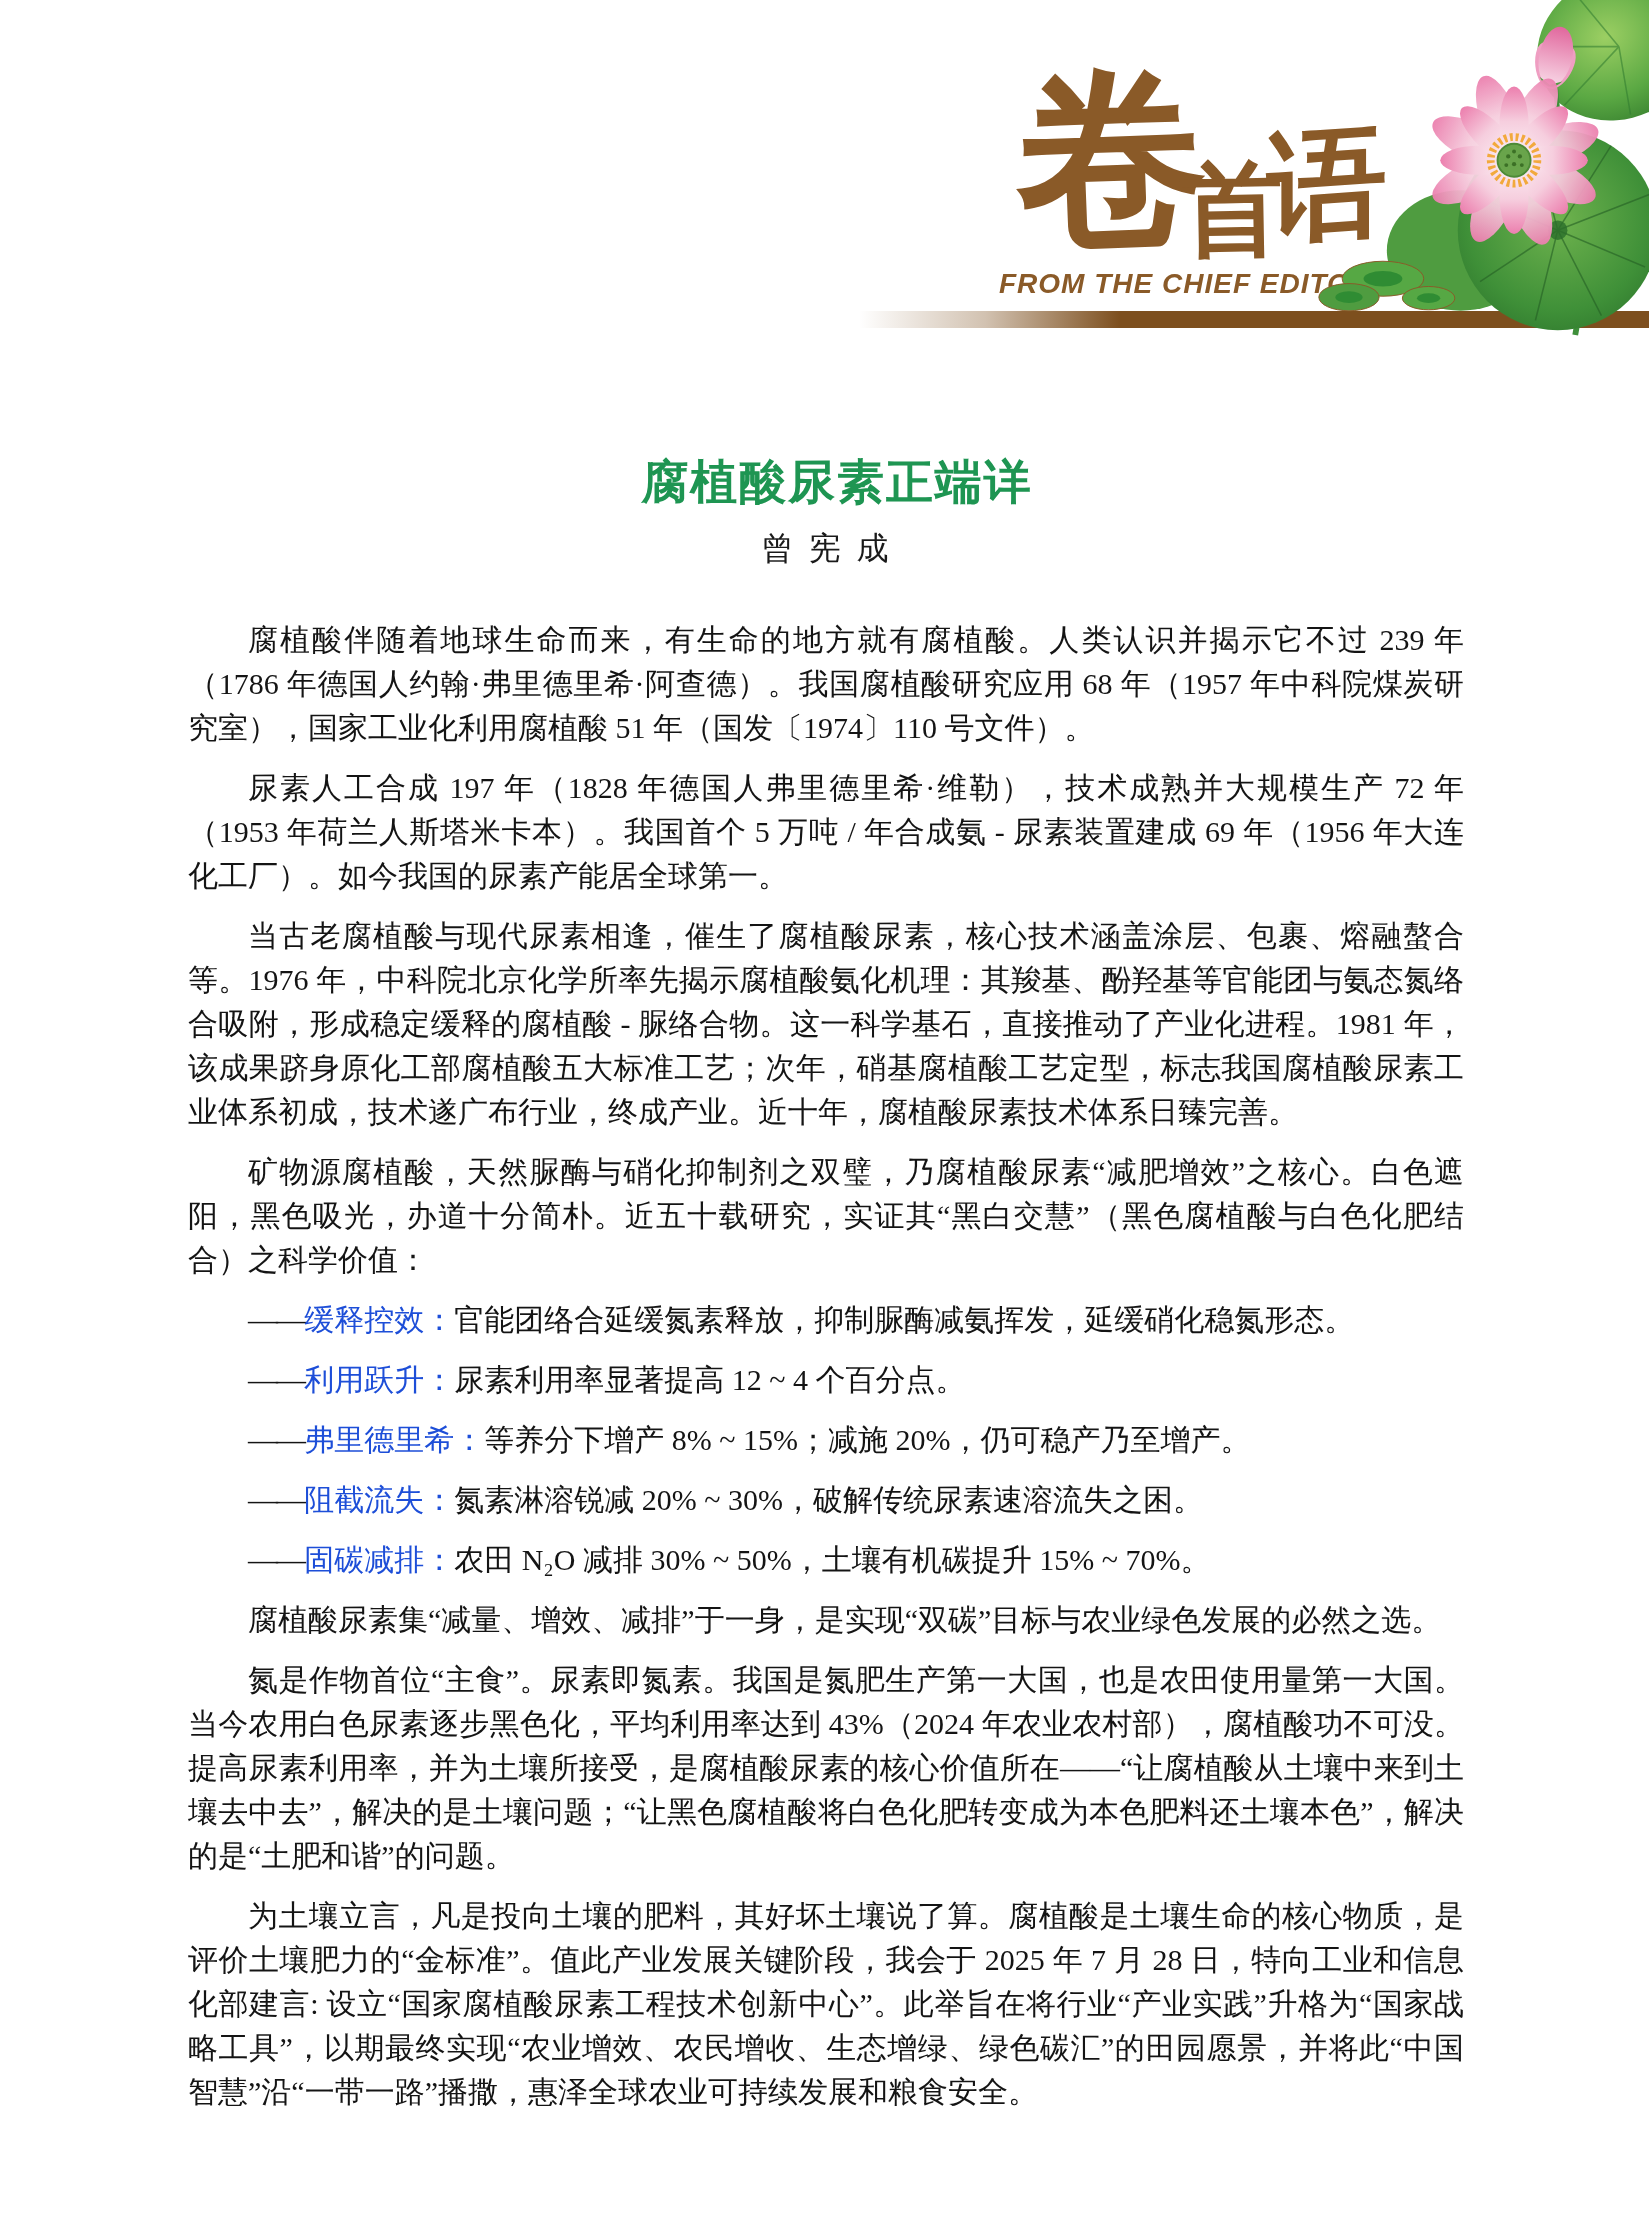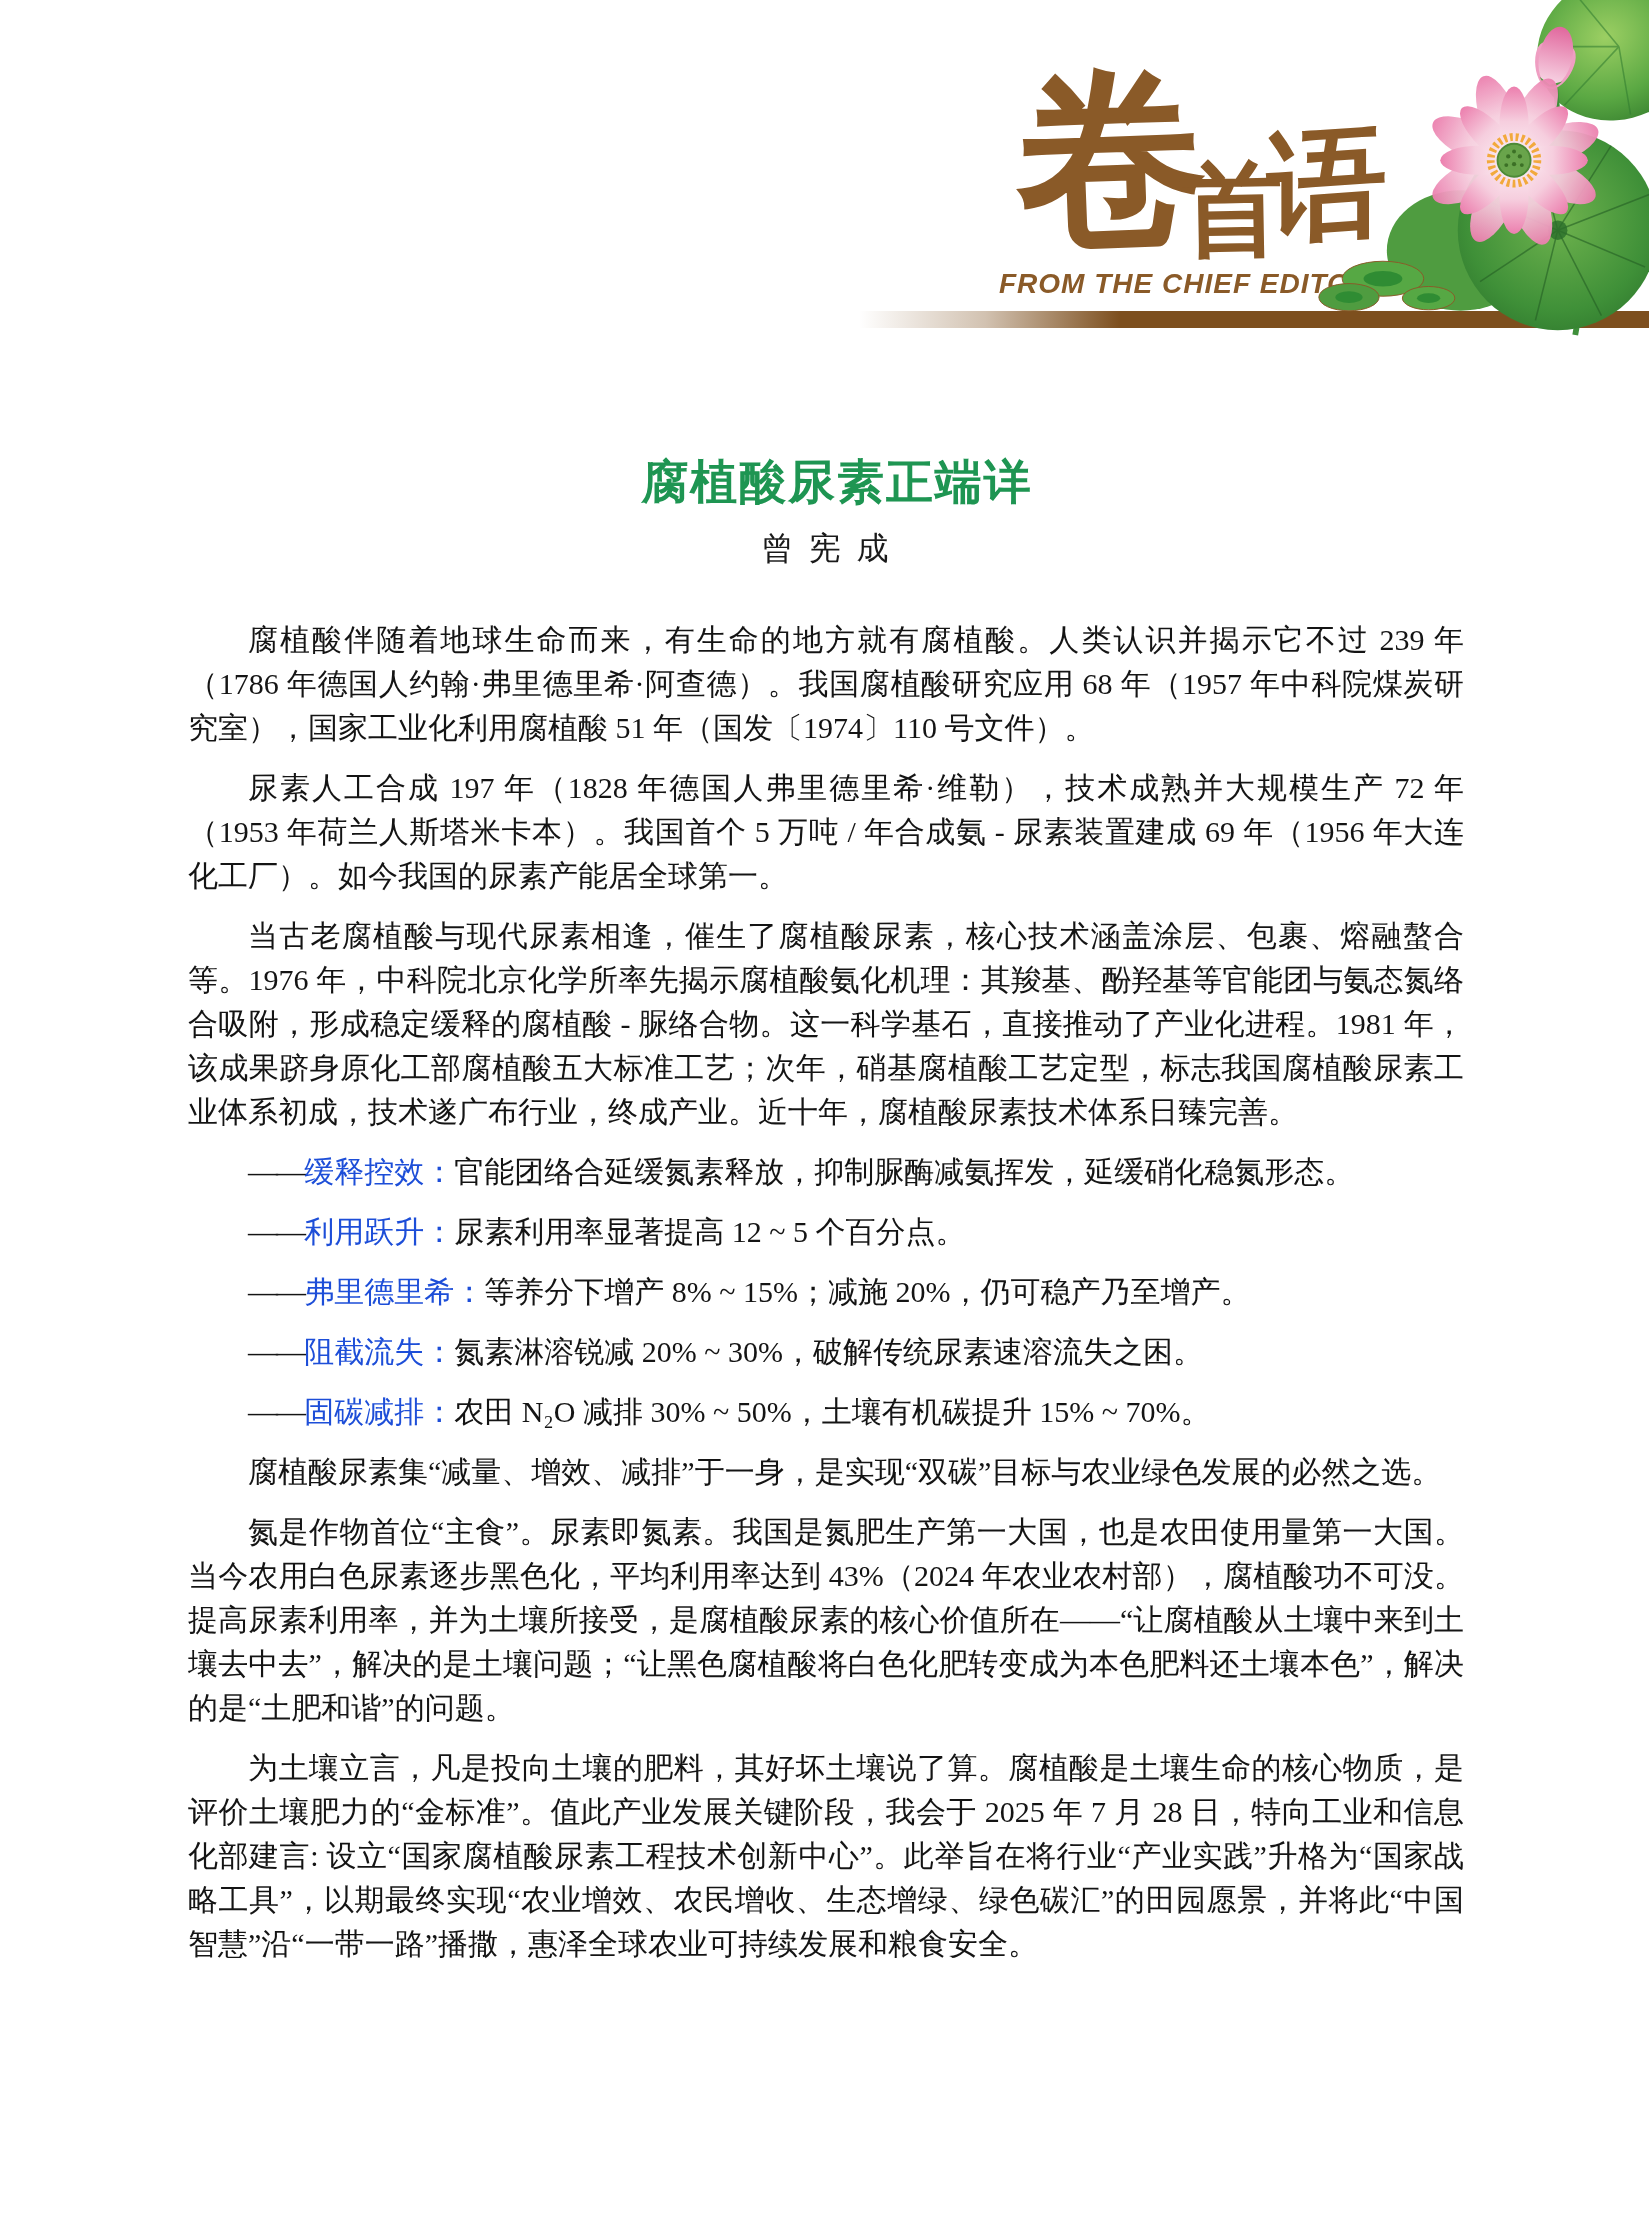--- a/index.html
+++ b/index.html
@@ -188,22 +188,23 @@
     </g>
   </svg>
 
   <h1 class="article-title">腐植酸尿素正端详</h1>
   <div class="article-author">曾宪成</div>
 
   <div class="article-body" id="article-body">
       <p>腐植酸伴随着地球生命而来，有生命的地方就有腐植酸。人类认识并揭示它不过 239 年（1786 年德国人约翰·弗里德里希·阿查德）。我国腐植酸研究应用 68 年（1957 年中科院煤炭研究室），国家工业化利用腐植酸 51 年（国发〔1974〕110 号文件）。</p>
       <p>尿素人工合成 197 年（1828 年德国人弗里德里希·维勒），技术成熟并大规模生产 72 年（1953 年荷兰人斯塔米卡本）。我国首个 5 万吨 / 年合成氨 - 尿素装置建成 69 年（1956 年大连化工厂）。如今我国的尿素产能居全球第一。</p>
       <p>当古老腐植酸与现代尿素相逢，催生了腐植酸尿素，核心技术涵盖涂层、包裹、熔融螯合等。1976 年，中科院北京化学所率先揭示腐植酸氨化机理：其羧基、酚羟基等官能团与氨态氮络合吸附，形成稳定缓释的腐植酸 - 脲络合物。这一科学基石，直接推动了产业化进程。1981 年，该成果跻身原化工部腐植酸五大标准工艺；次年，硝基腐植酸工艺定型，标志我国腐植酸尿素工业体系初成，技术遂广布行业，终成产业。近十年，腐植酸尿素技术体系日臻完善。</p>
+      <p>矿物源腐植酸，天然脲酶与硝化抑制剂之双璧，乃腐植酸尿素“减肥增效”之核心。白色遮阳，黑色吸光，办道十分简朴。近五十载研究，实证其“黑白交慧”（黑色腐植酸与白色化肥结合）之科学价值：</p>
       <p><span class="dash">——</span><span class="green">缓释控效：</span><span>官能团络合延缓氮素释放，抑制脲酶减氨挥发，延缓硝化稳氮形态。</span></p>
-      <p><span class="dash">——</span><span class="green">利用跃升：</span><span>尿素利用率显著提高 12 ~ 5 个百分点。</span></p>
+      <p><span class="dash">——</span><span class="green">利用跃升：</span><span>尿素利用率显著提高 12 ~ 4 个百分点。</span></p>
       <p><span class="dash">——</span><span class="green">弗里德里希：</span><span>等养分下增产 8% ~ 15%；减施 20%，仍可稳产乃至增产。</span></p>
       <p><span class="dash">——</span><span class="green">阻截流失：</span><span>氮素淋溶锐减 20% ~ 30%，破解传统尿素速溶流失之困。</span></p>
       <p><span class="dash">——</span><span class="green">固碳减排：</span><span>农田 N₂O 减排 30% ~ 50%，土壤有机碳提升 15% ~ 70%。</span></p>
       <p>腐植酸尿素集“减量、增效、减排”于一身，是实现“双碳”目标与农业绿色发展的必然之选。</p>
       <p>氮是作物首位“主食”。尿素即氮素。我国是氮肥生产第一大国，也是农田使用量第一大国。当今农用白色尿素逐步黑色化，平均利用率达到 43%（2024 年农业农村部），腐植酸功不可没。提高尿素利用率，并为土壤所接受，是腐植酸尿素的核心价值所在——“让腐植酸从土壤中来到土壤去中去”，解决的是土壤问题；“让黑色腐植酸将白色化肥转变成为本色肥料还土壤本色”，解决的是“土肥和谐”的问题。</p>
       <p>为土壤立言，凡是投向土壤的肥料，其好坏土壤说了算。腐植酸是土壤生命的核心物质，是评价土壤肥力的“金标准”。值此产业发展关键阶段，我会于 2025 年 7 月 28 日，特向工业和信息化部建言: 设立“国家腐植酸尿素工程技术创新中心”。此举旨在将行业“产业实践”升格为“国家战略工具”，以期最终实现“农业增效、农民增收、生态增绿、绿色碳汇”的田园愿景，并将此“中国智慧”沿“一带一路”播撒，惠泽全球农业可持续发展和粮食安全。</p>
     </div>
 
 </div>
 

